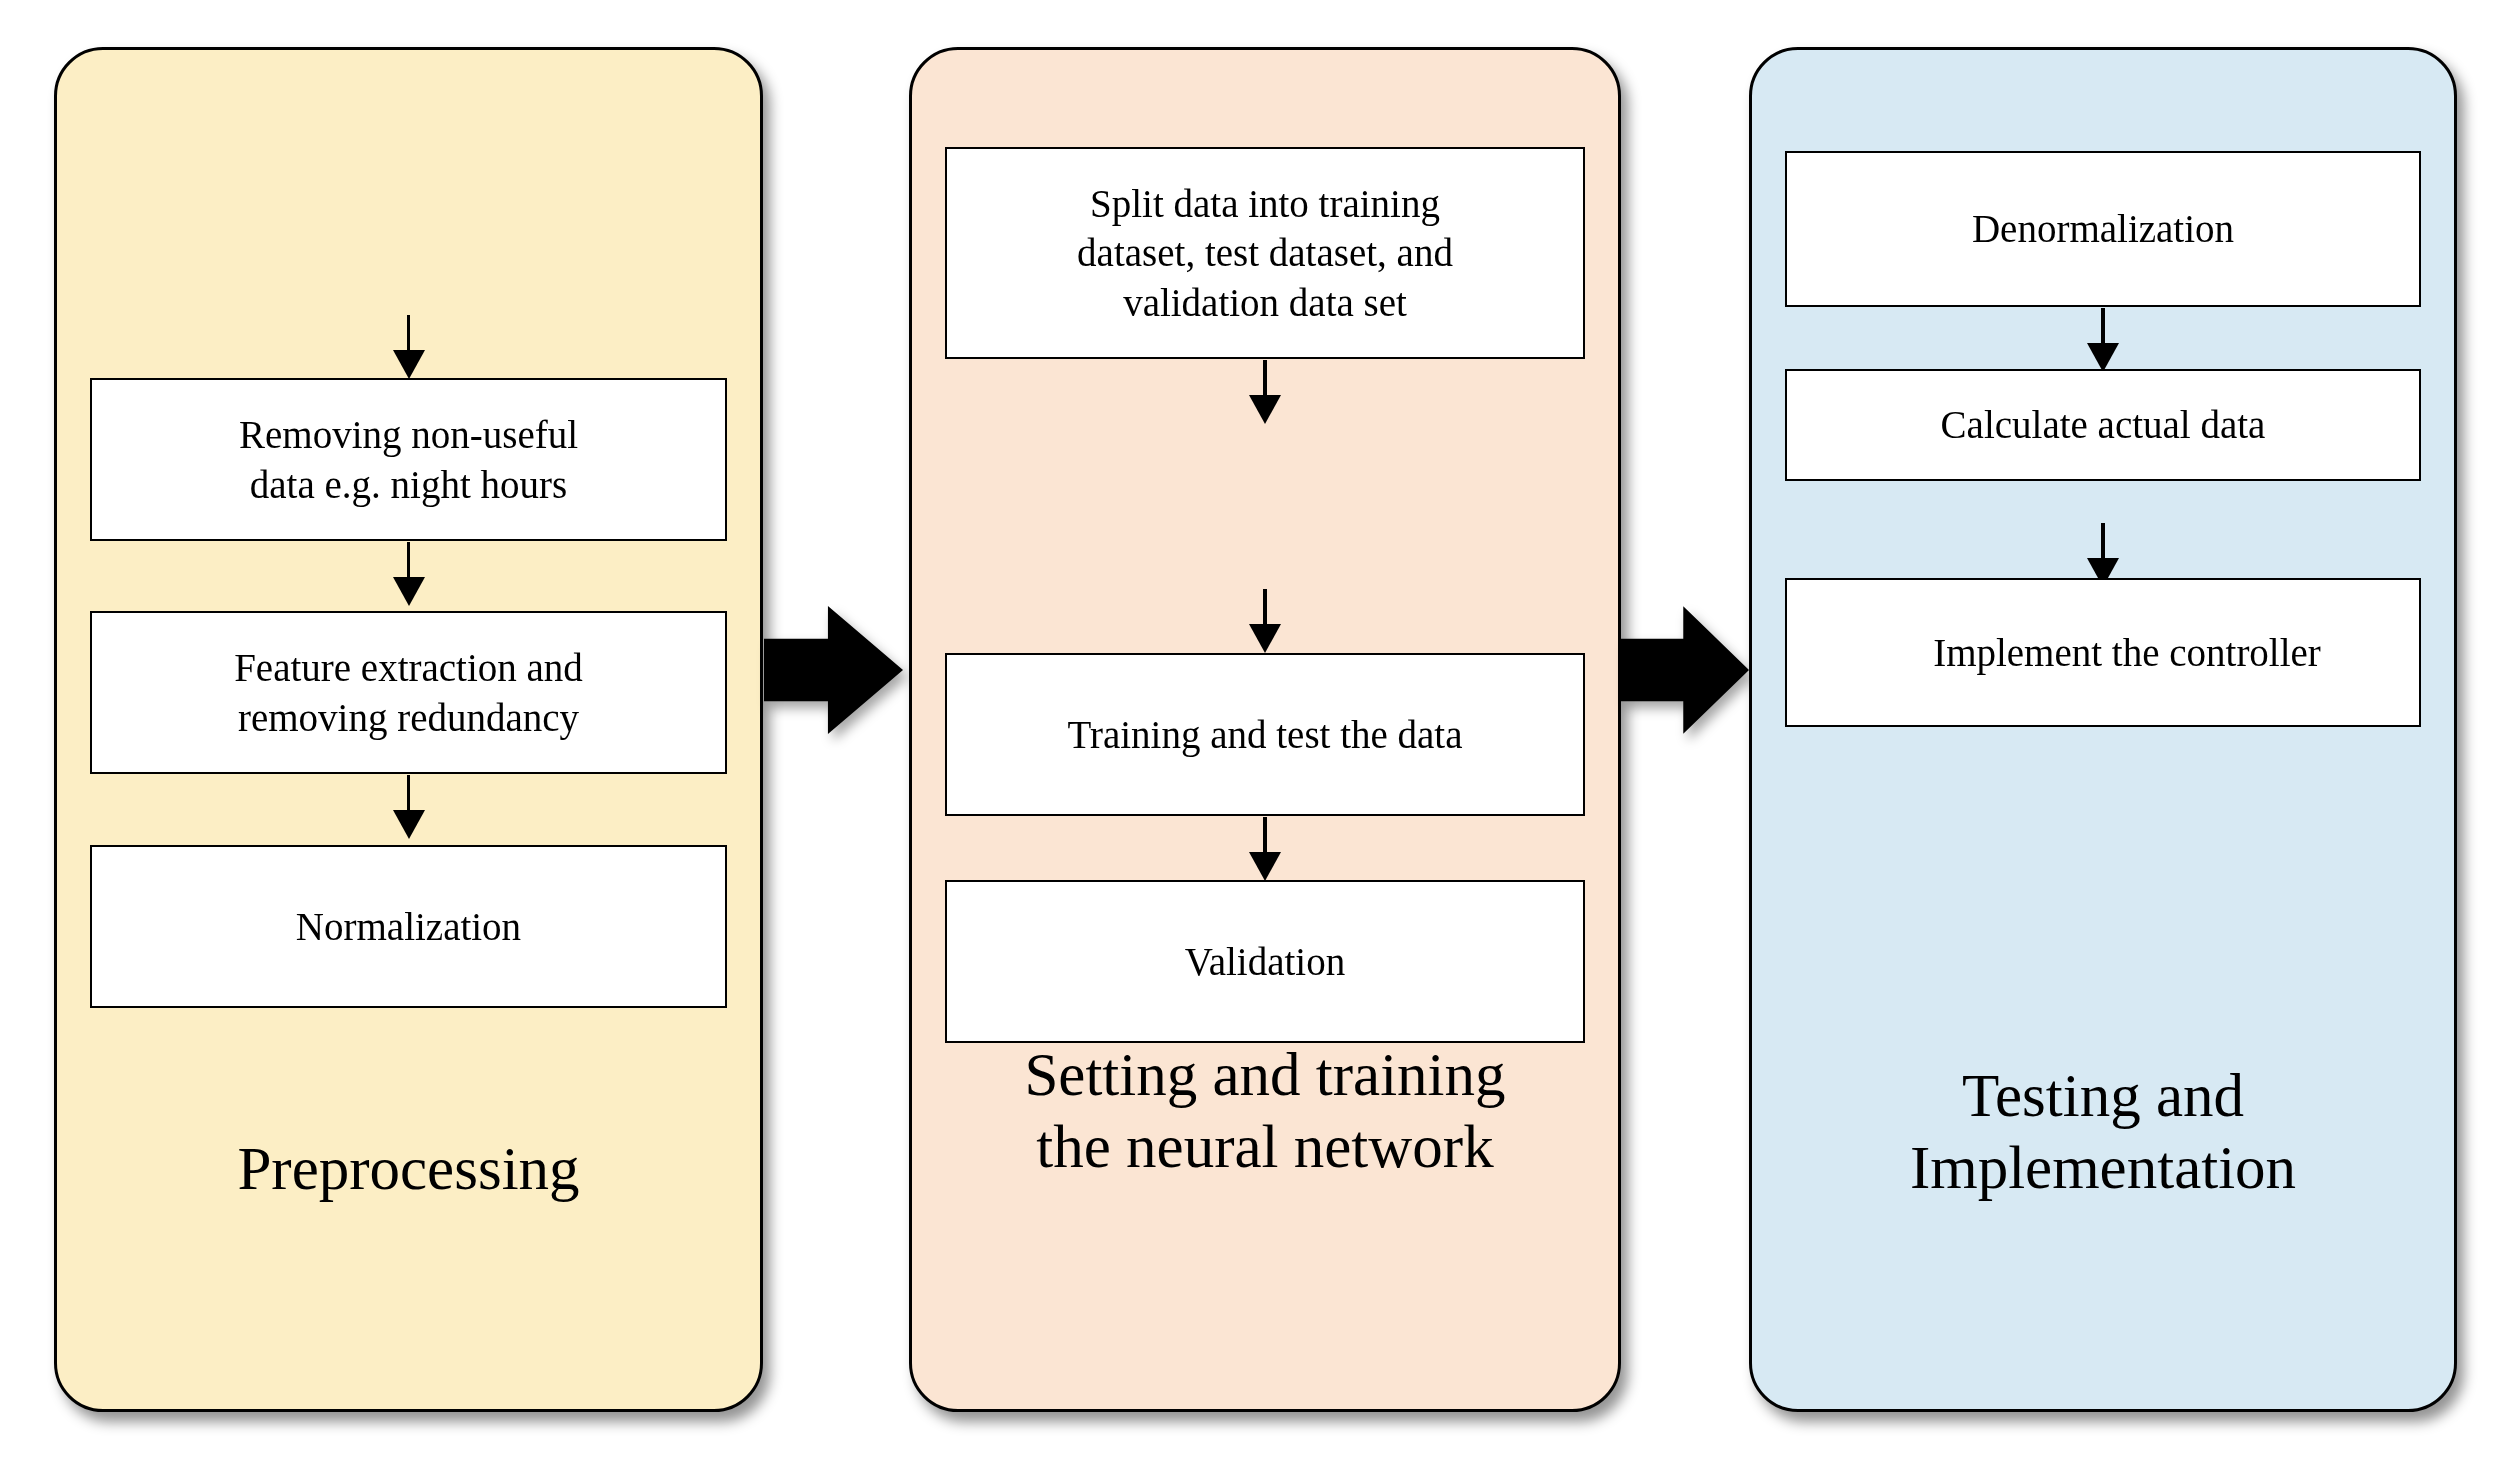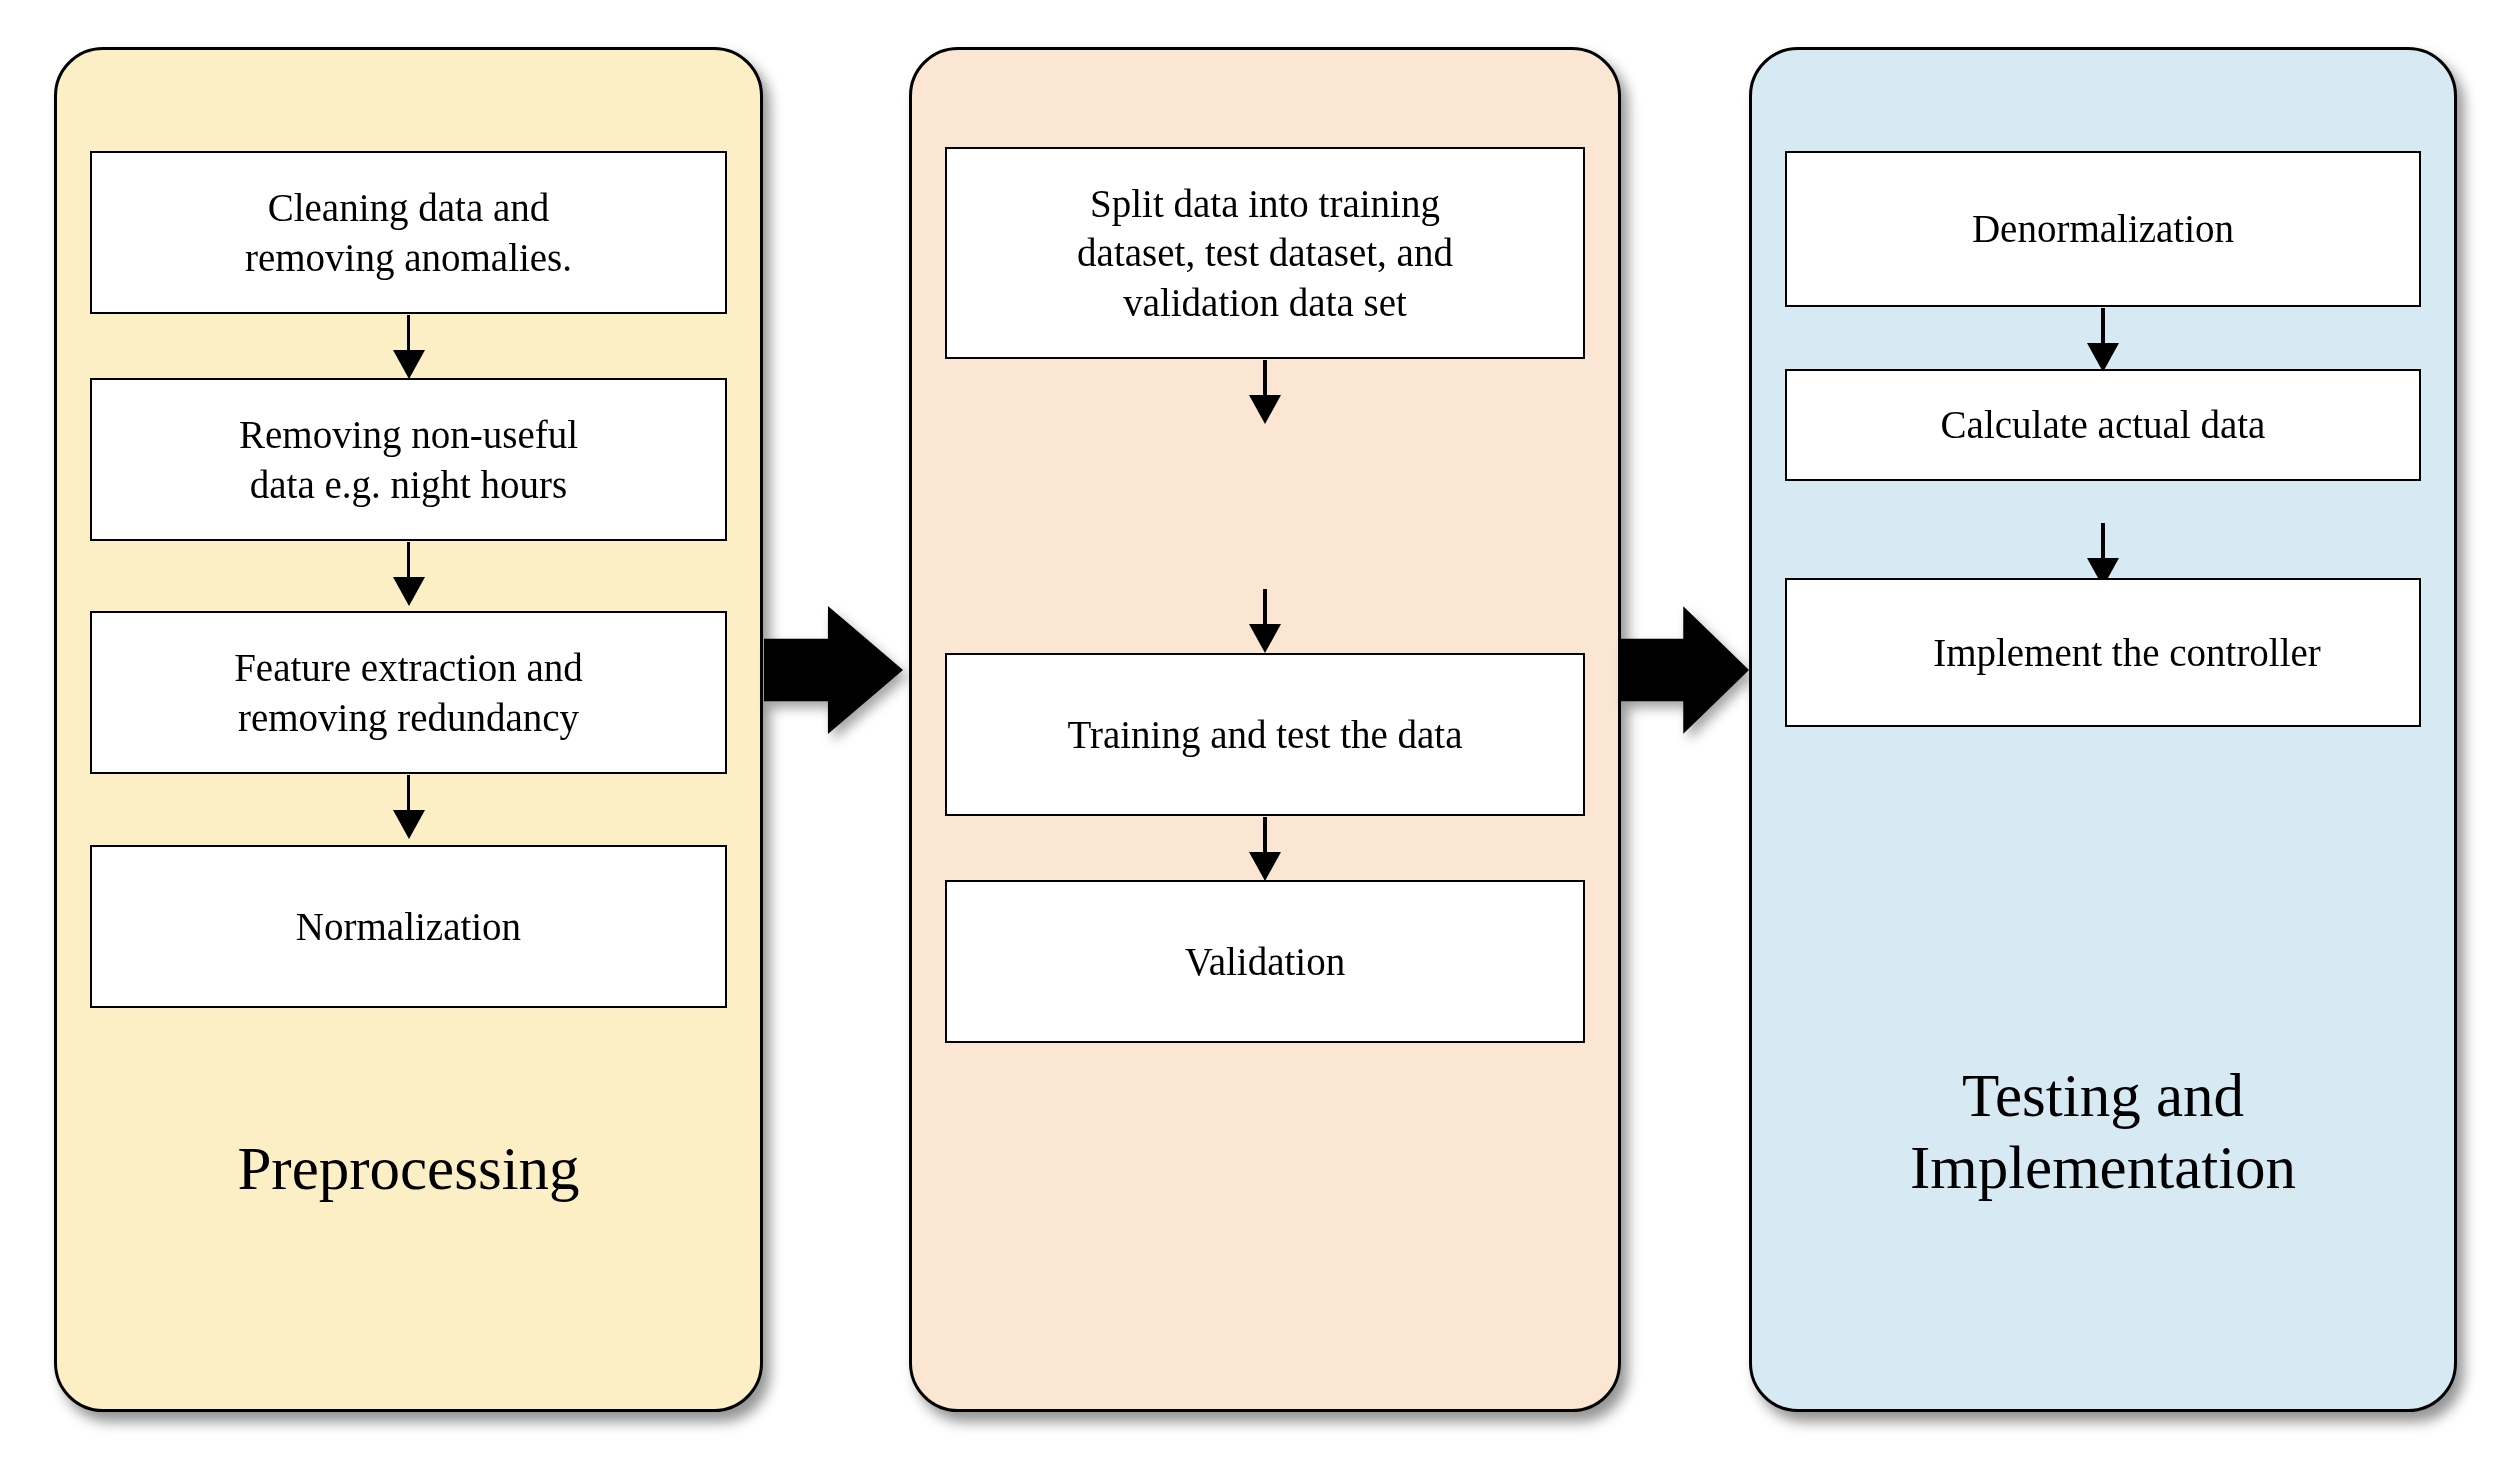--- a/index.html
+++ b/index.html
@@ -33,22 +33,20 @@
                filter:drop-shadow(5.6px 7px 5.6px rgba(0,0,0,0.35));}
   .block-arrow-1{left:764px;}
   .block-arrow-2{left:1621px;}
 </style>
 </head>
 <body>
 
 <div class="stage">
 
   <div class="panel panel-1" style="background: rgb(252, 238, 197);">
-    <div class="fbox" style="top:101px;height:163px;">Cleaning data and
-removing anomalies.</div>
     <div class="varrow" style="top:265px;">
       <div class="stem"></div>
       <div class="head"></div>
     </div>
     <div class="fbox" style="top:328px;height:163px;">Removing non-useful
 data e.g. night hours</div>
     <div class="varrow" style="top:492px;">
       <div class="stem"></div>
       <div class="head"></div>
     </div>
@@ -77,20 +75,22 @@
     <div class="varrow" style="top:539px;">
       <div class="stem"></div>
       <div class="head"></div>
     </div>
     <div class="fbox" style="top:603px;height:163px;">Training and test the data</div>
     <div class="varrow" style="top:767px;">
       <div class="stem"></div>
       <div class="head"></div>
     </div>
     <div class="fbox" style="top:830px;height:163px;">Validation</div>
+    <div class="panel-title" style="top:989px;">Setting and training
+the neural network</div>
   </div>
 
   <svg class="block-arrow block-arrow-2" width="128" height="128" viewBox="0 0 185 184">
     <polygon points="0,47 90,47 90,0 185,92 90,184 90,137 0,137" fill="#000000"></polygon>
   </svg>
 
   <div class="panel panel-3" style="background: rgb(215, 233, 243);">
     <div class="fbox" style="top:101px;height:156px;">Denormalization</div>
     <div class="varrow" style="top:258px;">
       <div class="stem"></div>

